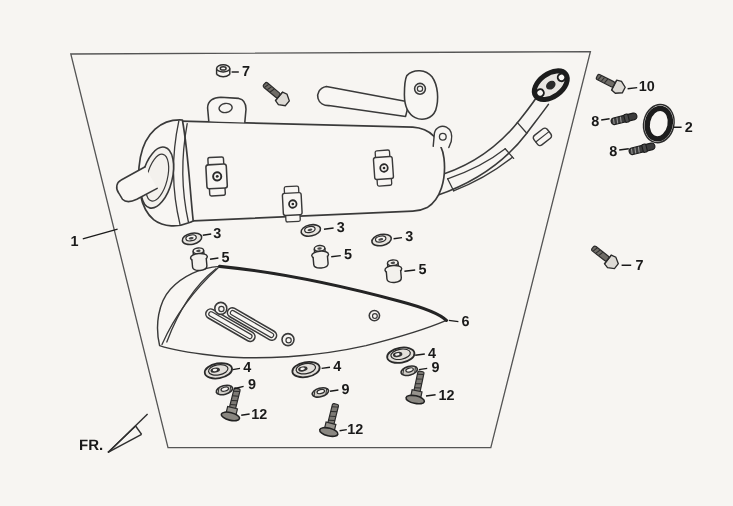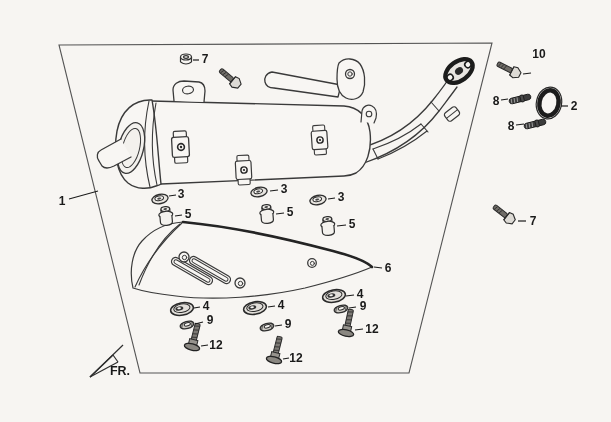--- a/index.html
+++ b/index.html
@@ -257,20 +257,20 @@
 <span class="callout" style="left:188px;top:214px;">5</span>
 <span class="callout" style="left:290px;top:212px;">5</span>
 <span class="callout" style="left:352px;top:224px;">5</span>
 <span class="callout" style="left:388px;top:268px;">6</span>
 <span class="callout" style="left:205px;top:59px;">7</span>
 <span class="callout" style="left:496px;top:101px;">8</span>
 <span class="callout" style="left:511px;top:126px;">8</span>
 <span class="callout" style="left:210px;top:320px;">9</span>
 <span class="callout" style="left:288px;top:324px;">9</span>
 <span class="callout" style="left:363px;top:306px;">9</span>
-<span class="callout" style="left:539px;top:54px;">10</span>
+<span class="callout" style="left:539px;top:72px;">10</span>
 <span class="callout" style="left:533px;top:221px;">7</span>
 <span class="callout" style="left:216px;top:345px;">12</span>
 <span class="callout" style="left:296px;top:358px;">12</span>
 <span class="callout" style="left:372px;top:329px;">12</span>
-<span class="callout fr-label" style="left:76px;top:371px;margin-left:44px;">FR.</span>
+<span class="callout fr-label" style="left:76px;top:371px;">FR.</span>
 
 </div>
 
 </body></html>

